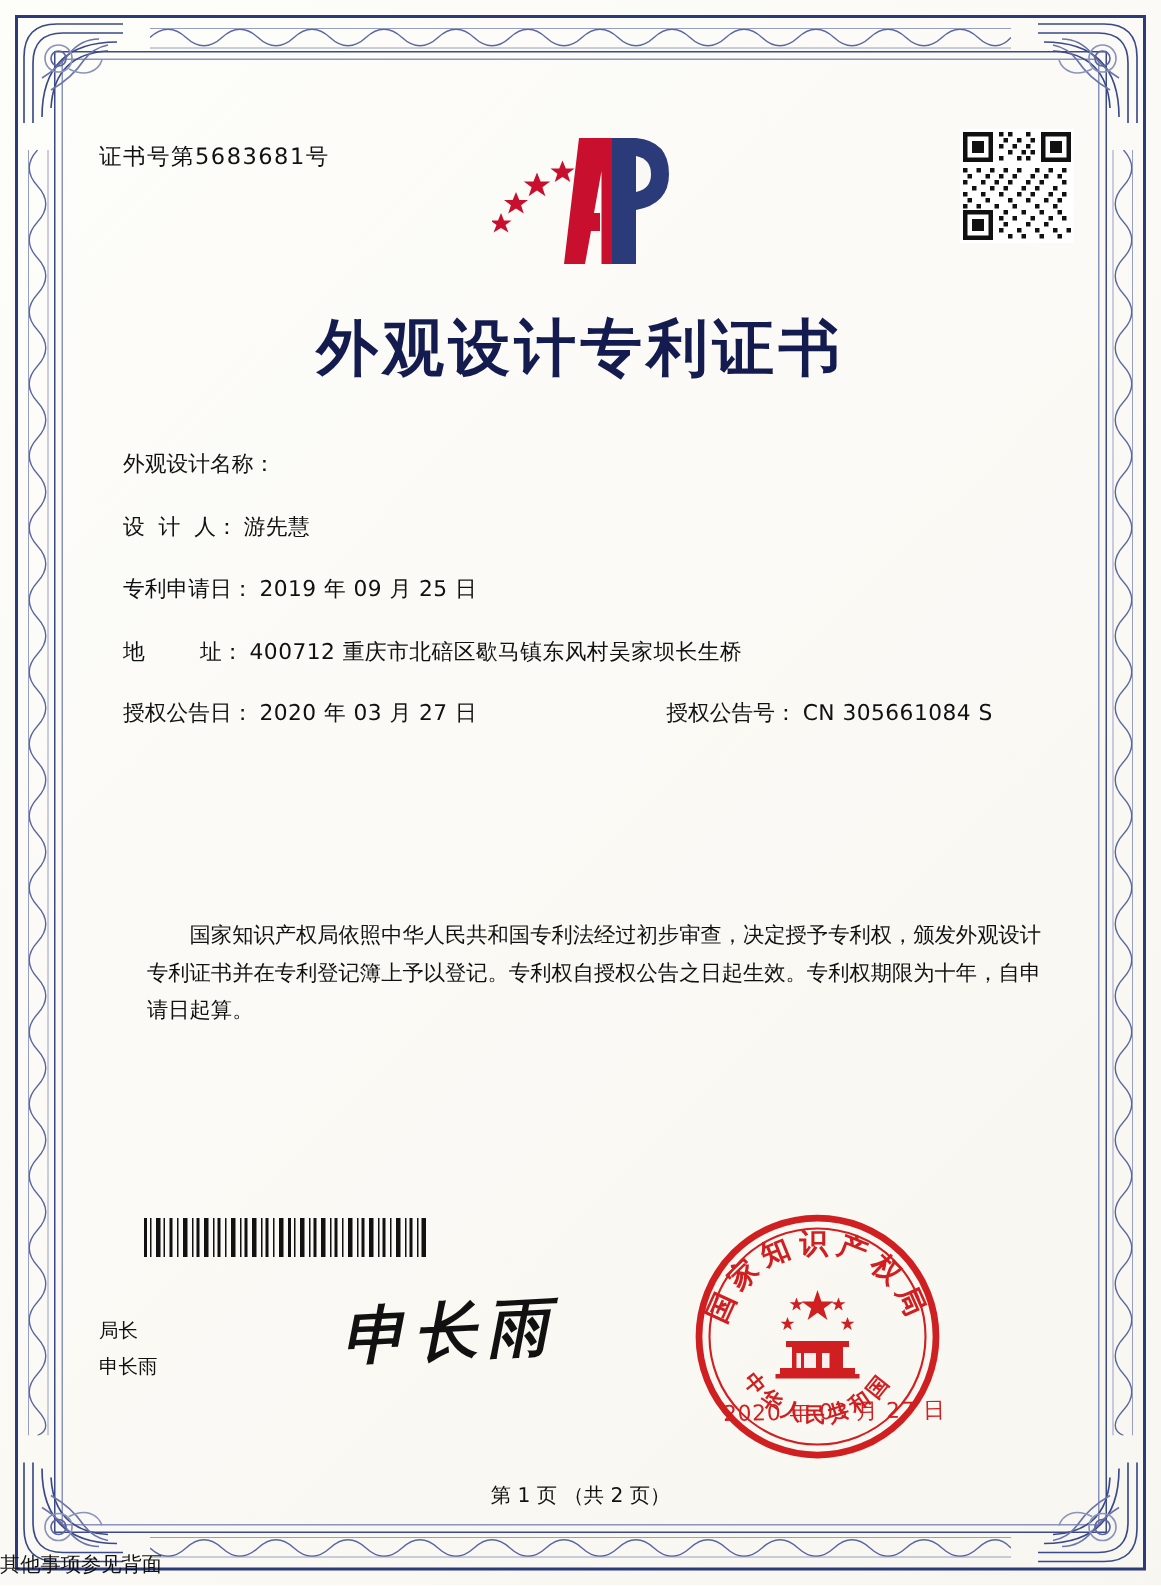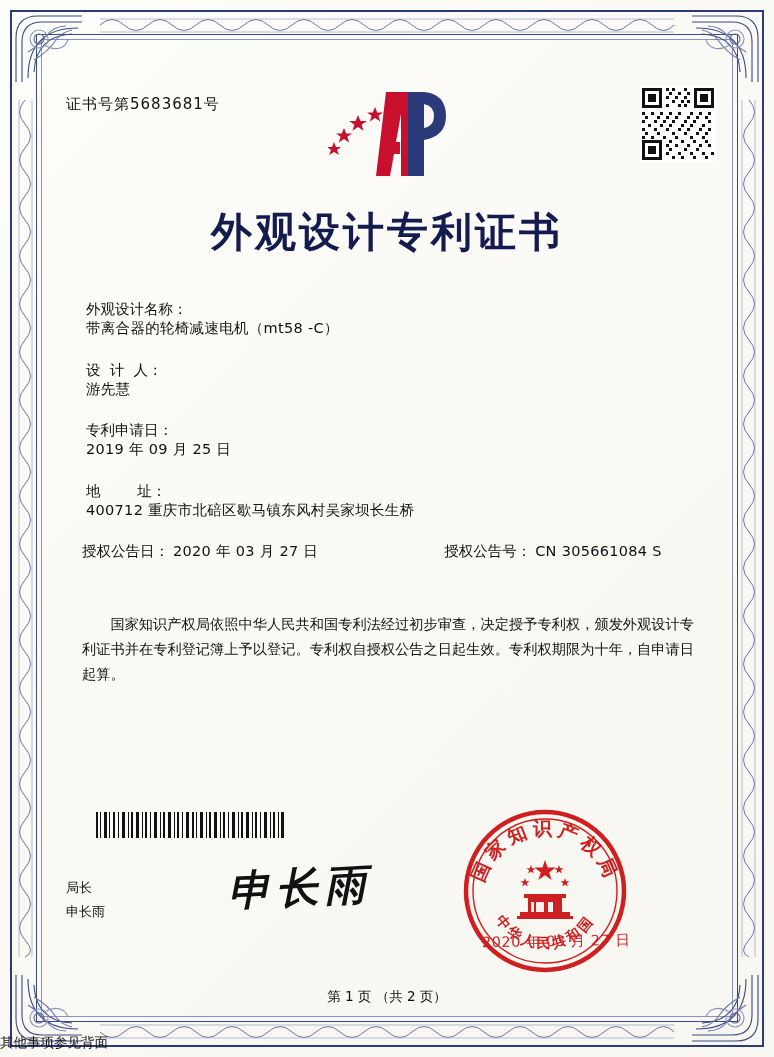--- a/index.html
+++ b/index.html
@@ -106,21 +106,20 @@
     position: absolute;
     left: 82px; top: 300px;
     width: 620px;
   }
   .field-row {
     display: flex;
     align-items: baseline;
     margin-bottom: 22.5px;
     font-size: 14.5px;
     color: #111;
-    flex-direction: column;
   }
   .field-label {
     white-space: pre;
     flex: 0 0 auto;
   }
   .field-value {
     margin-left: 4px;
     letter-spacing: 0.3px;
   }
   .row-split {
@@ -136,21 +135,21 @@
   
   .para {
     position: absolute;
     left: 82px;
     width: 612px;
     font-size: 14.2px;
     line-height: 25px;
     color: #111;
     text-align: justify;
   }
-  .para p { margin: 0 0 14px 0; text-indent: 2em; }
+  .para p { margin: 0 0 14px 16px; text-indent: 2em; }
 
   
   .barcode {
     position: absolute;
     left: 96px; top: 812px;
     width: 188px; height: 26px;
   }
 
   
   .sig-label {
@@ -428,21 +427,20 @@
       <path d="M80 8 L80 92 L96 92 L96 56 Q118 52 118 32 Q118 10 96 8 Z" fill="#2b3a78"></path>
       <path d="M96 20 Q106 22 106 32 Q106 42 96 44 Z" fill="#f9f8f4"></path>
     </svg>
   </div>
 
   <div class="title">外观设计专利证书</div>
 
   <div class="fields">
     <div class="field-row">
       <span class="field-label">外观设计名称：</span>
-      <span class="field-value">带离合器的轮椅减速电机（mt58 -C）</span>
     </div>
     <div class="field-row">
       <span class="field-label">设  计  人：</span>
       <span class="field-value">游先慧</span>
     </div>
     <div class="field-row">
       <span class="field-label">专利申请日：</span>
       <span class="field-value">2019 年 09 月 25 日</span>
     </div>
     <div class="field-row">

